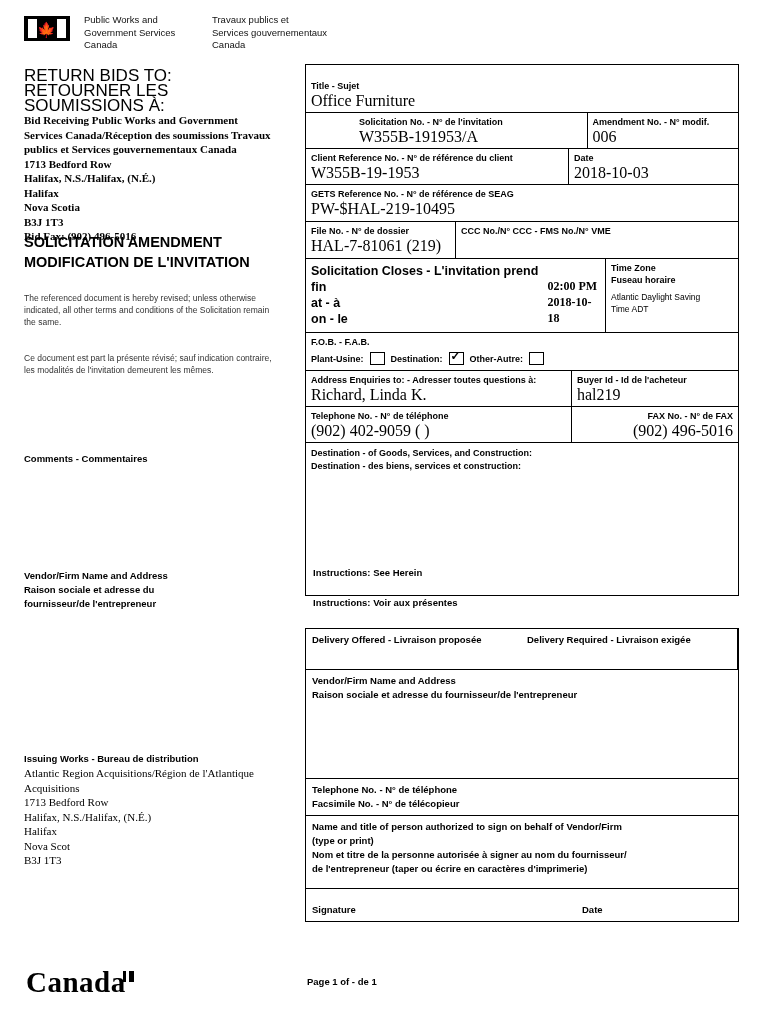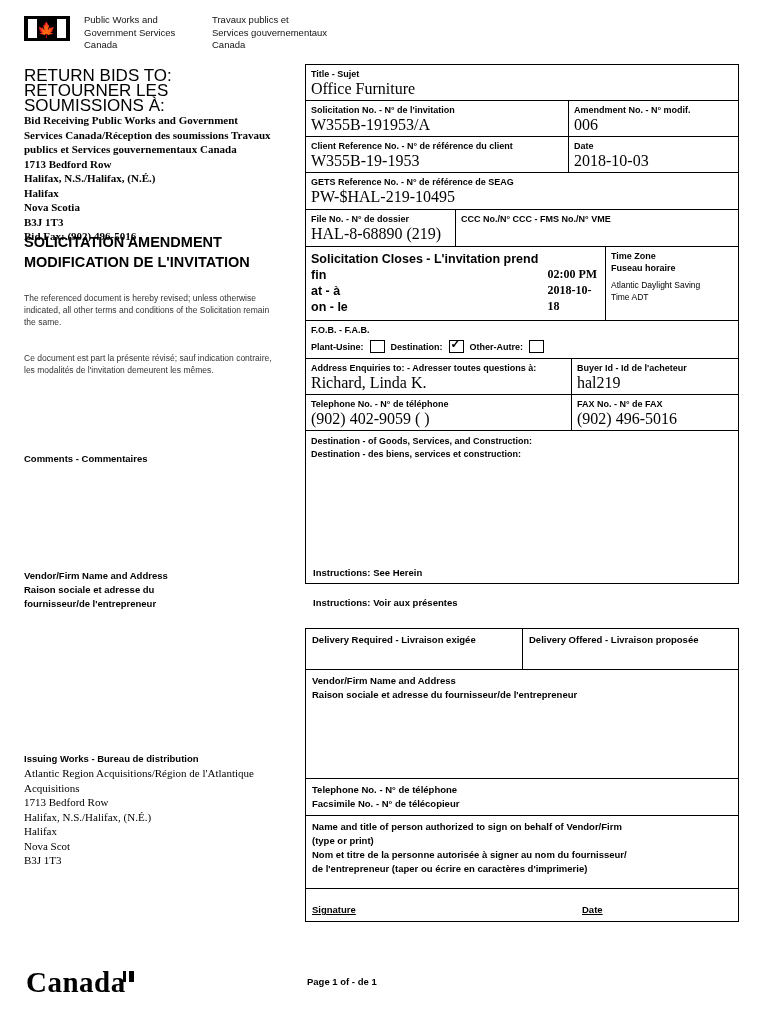--- a/index.html
+++ b/index.html
@@ -368,28 +368,28 @@
     <div class="bd">1713 Bedford Row</div>
     <div class="bd">Halifax, N.S./Halifax, (N.É.)</div>
     <div class="bd">Halifax</div>
     <div class="bd">Nova Scot</div>
     <div class="bd">B3J 1T3</div>
   </div>
 
   <div class="form">
 
     <div class="row">
-      <div class="cell" style="width:100%; height:35px;">
+      <div class="cell" style="width:100%; height:35px;margin-top:12px;">
         <div class="lab">Title - Sujet</div>
         <div class="val">Office Furniture</div>
       </div>
     </div>
 
     <div class="row">
-      <div class="cell b-r" style="width:263px; height:35px;">
+      <div class="cell b-r" style="width:263px; height:35px;margin-left:48px;">
         <div class="lab">Solicitation No. - N° de l'invitation</div>
         <div class="val">W355B-191953/A</div>
       </div>
       <div class="cell" style="width:169px;">
         <div class="lab">Amendment No. - N° modif.</div>
         <div class="val">006</div>
       </div>
     </div>
 
     <div class="row">
@@ -406,21 +406,21 @@
     <div class="row">
       <div class="cell" style="width:100%; height:36px;">
         <div class="lab">GETS Reference No. - N° de référence de SEAG</div>
         <div class="val">PW-$HAL-219-10495</div>
       </div>
     </div>
 
     <div class="row">
       <div class="cell b-r" style="width:150px; height:36px;">
         <div class="lab">File No. - N° de dossier</div>
-        <div class="val">HAL-8-68890 (219)</div>
+        <div class="val">HAL-7-81061 (219)</div>
       </div>
       <div class="cell" style="width:282px;">
         <div class="lab">CCC No./N° CCC - FMS No./N° VME</div>
         <div class="val"></div>
       </div>
     </div>
 
     <div class="closes">
       <div class="closes-left">
         <div>
@@ -467,21 +467,21 @@
         <div class="lab">Buyer Id - Id de l'acheteur</div>
         <div class="val">hal219</div>
       </div>
     </div>
 
     <div class="row">
       <div class="cell b-r" style="width:266px; height:35px;">
         <div class="lab">Telephone No. - N° de téléphone</div>
         <div class="val">(902) 402-9059 (   )</div>
       </div>
-      <div class="cell" style="width:166px;">
+      <div class="cell" style="width:166px;text-align:right;">
         <div class="lab">FAX No. - N° de FAX</div>
         <div class="val">(902) 496-5016</div>
       </div>
     </div>
 
     <div class="row">
       <div class="cell big-box" style="width:100%;">
         <div class="lab">Destination - of Goods, Services, and Construction:</div>
         <div class="lab">Destination - des biens, services et construction:</div>
       </div>
@@ -489,25 +489,25 @@
 
   </div>
 
   <div class="instructions">
     <div>Instructions:  See Herein</div>
     <div class="i2">Instructions:  Voir aux présentes</div>
   </div>
 
   <div class="form2">
     <div class="f2row">
+      <div class="f2cell" style="width:215px;">
+        <div class="f2lab">Delivery Offered - Livraison proposée</div>
+      </div>
       <div class="f2cell b-r" style="width:217px; height:40px;">
         <div class="f2lab">Delivery Required - Livraison exigée</div>
-      </div>
-      <div class="f2cell" style="width:215px;">
-        <div class="f2lab">Delivery Offered - Livraison proposée</div>
       </div>
     </div>
 
     <div class="f2row">
       <div class="f2cell" style="width:100%; height:108px;">
         <div class="f2lab">Vendor/Firm Name and Address</div>
         <div class="f2lab">Raison sociale et adresse du fournisseur/de l'entrepreneur</div>
       </div>
     </div>
 
@@ -521,21 +521,21 @@
     <div class="f2row">
       <div class="f2cell" style="width:100%; height:72px;">
         <div class="f2lab">Name and title of person authorized to sign on behalf of Vendor/Firm</div>
         <div class="f2lab">(type or print)</div>
         <div class="f2lab">Nom et titre de la personne autorisée à signer au nom du fournisseur/</div>
         <div class="f2lab">de l'entrepreneur (taper ou écrire en caractères d'imprimerie)</div>
       </div>
     </div>
 
     <div class="f2row">
-      <div class="f2cell" style="width:100%; height:32px; display:flex; align-items:flex-end;text-decoration:underline;">
+      <div class="f2cell" style="width:100%; height:32px; display:flex; align-items:flex-end;">
         <div class="f2lab" style="flex:1 1 auto;">Signature</div>
         <div class="f2lab" style="width:150px;">Date</div>
       </div>
     </div>
   </div>
 
   <div class="wordmark">
     <span>Canada</span><span class="flagdot"></span>
   </div>
   <div class="pagenum">Page 1 of - de 1</div>

